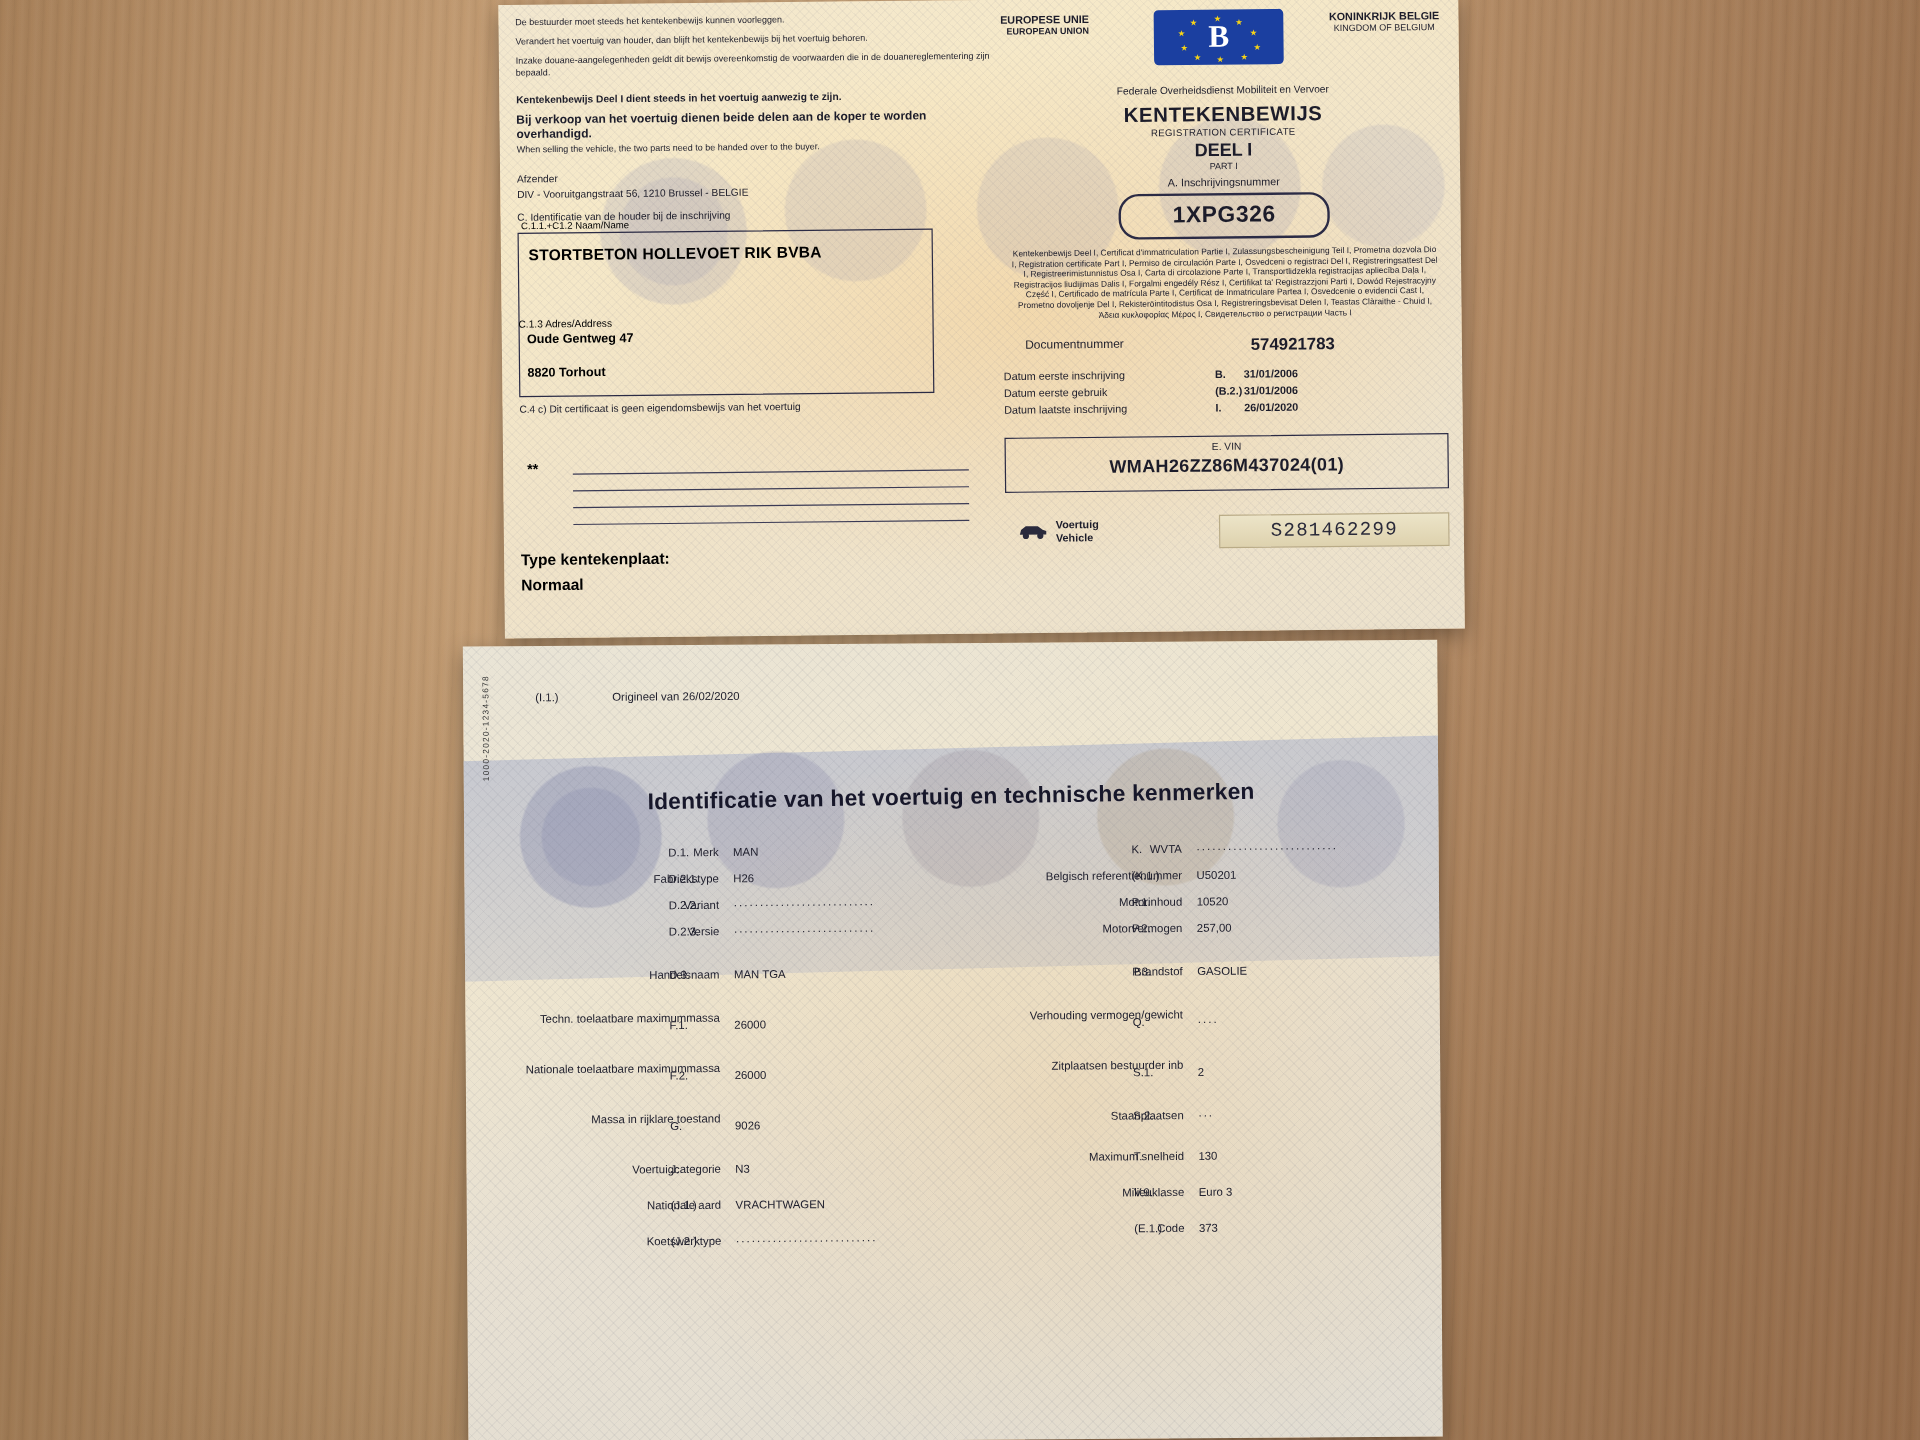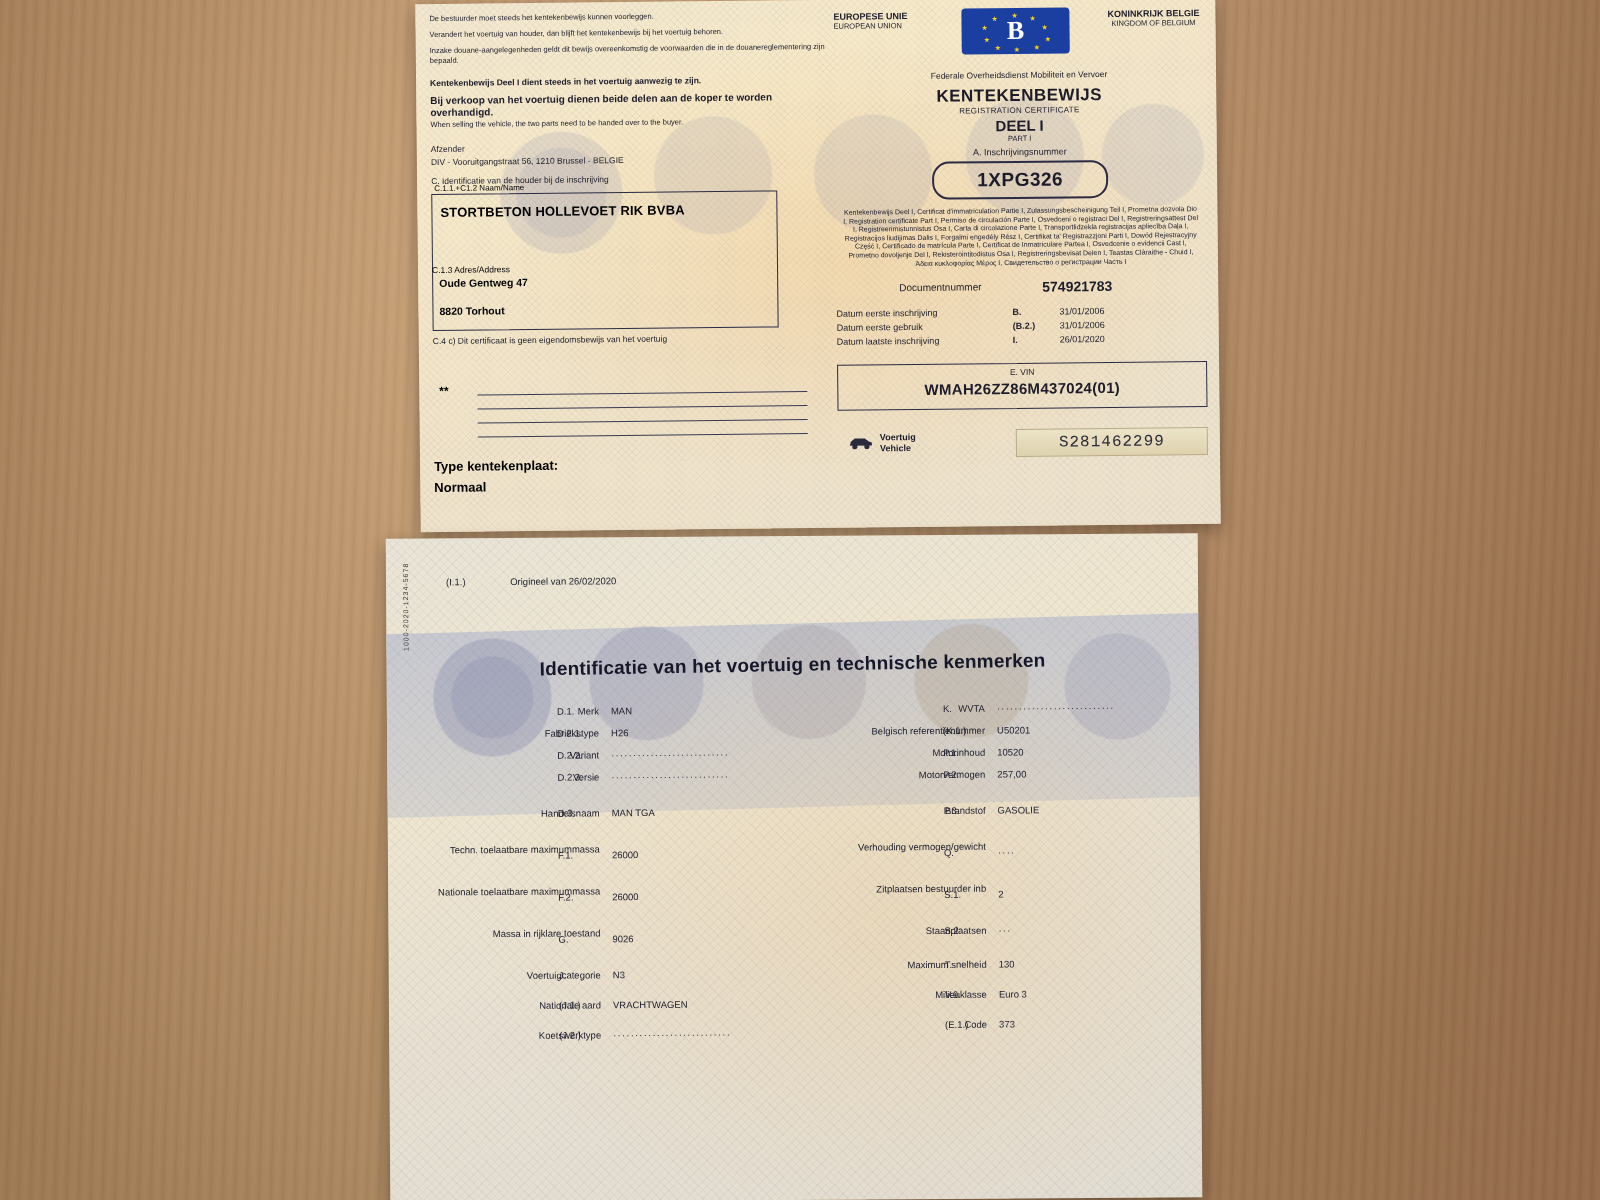--- a/index.html
+++ b/index.html
@@ -69,22 +69,22 @@
   .lines-box .ln{height:13px;border-bottom:1px solid #3a3a55;width:330px;margin-left:38px;}
   .stars{position:absolute;left:0px;top:2px;font-size:12px;font-weight:bold;}
 
   .plate-type{position:absolute;left:14px;top:455px;}
   .plate-type .lbl{font-size:13px;font-weight:bold;}
   .plate-type .val{font-size:13px;font-weight:bold;margin-top:6px;}
 
   
   .p1-right{position:absolute;left:418px;top:8px;width:370px;color:#1c1c2a;}
   .eu-row{position:relative;height:62px;}
-  .eu-label{position:absolute;left:0;top:4px;font-size:9px;font-weight:bold;}
-  .eu-label small{display:block;font-weight:normal;font-size:7.5px;}
+  .eu-label{position:absolute;left:0;top:4px;font-size:9px;font-weight:bold;text-align:right;}
+  .eu-label small{display:block;font-weight:bold;font-size:7.5px;}
   .be-label{position:absolute;right:4px;top:4px;font-size:9px;font-weight:bold;text-align:center;}
   .be-label small{display:block;font-weight:normal;font-size:7.5px;}
   .eu-flag{
     position:absolute;left:128px;top:2px;width:108px;height:46px;border-radius:4px;
     background:#1b3fa0;display:flex;align-items:center;justify-content:center;
   }
   .eu-flag .b{color:#fff;font-size:26px;font-weight:bold;font-family:"Liberation Serif",serif;}
   .eu-stars{position:absolute;inset:0;}
   .eu-stars i{position:absolute;color:#f7d417;font-size:7px;font-style:normal;}
   .fed-line{font-size:8.5px;text-align:center;margin-top:2px;}
@@ -93,27 +93,27 @@
   .title-deel{text-align:center;font-size:15px;font-weight:bold;margin-top:2px;}
   .title-part{text-align:center;font-size:7.5px;}
   .a-label{text-align:center;font-size:9px;margin-top:4px;}
   .plate-box{
     margin:4px auto 0 auto;width:172px;height:34px;border:2px solid #2b2b45;border-radius:17px;
     display:flex;align-items:center;justify-content:center;
   }
   .plate-box span{font-size:19px;font-weight:bold;letter-spacing:.5px;}
   .langs{font-size:7px;line-height:8.6px;text-align:center;margin-top:8px;padding:0 6px;}
   .docnum{position:relative;height:18px;margin-top:12px;font-size:10px;}
-  .docnum .k{position:absolute;left:18px;top:2px;margin-left:45px;}
+  .docnum .k{position:absolute;left:18px;top:2px;}
   .docnum .v{position:absolute;left:180px;font-size:14px;font-weight:bold;margin-left:26px;}
   .dates{margin-top:10px;}
   .dt{position:relative;height:14px;font-size:9px;}
   .dt .k{position:absolute;left:0;}
   .dt .c{position:absolute;left:176px;font-weight:bold;}
-  .dt .v{position:absolute;left:223px;font-weight:normal;}
+  .dt .v{position:absolute;left:200px;font-weight:bold;}
   .vin-box{
     margin:14px 0 0 0;border:1.5px solid #2b2b45;height:44px;position:relative;
   }
   .vin-box .vl{text-align:center;font-size:8.5px;margin-top:3px;}
   .vin-box .vv{text-align:center;font-size:15px;font-weight:bold;margin-top:3px;letter-spacing:.3px;}
   .veh-row{position:relative;margin-top:22px;height:30px;}
   .car-icon{position:absolute;left:10px;top:2px;}
   .veh-txt{position:absolute;left:42px;top:0px;font-size:9px;font-weight:bold;line-height:11px;}
   .serial{
     position:absolute;right:0px;top:-2px;width:190px;height:26px;

